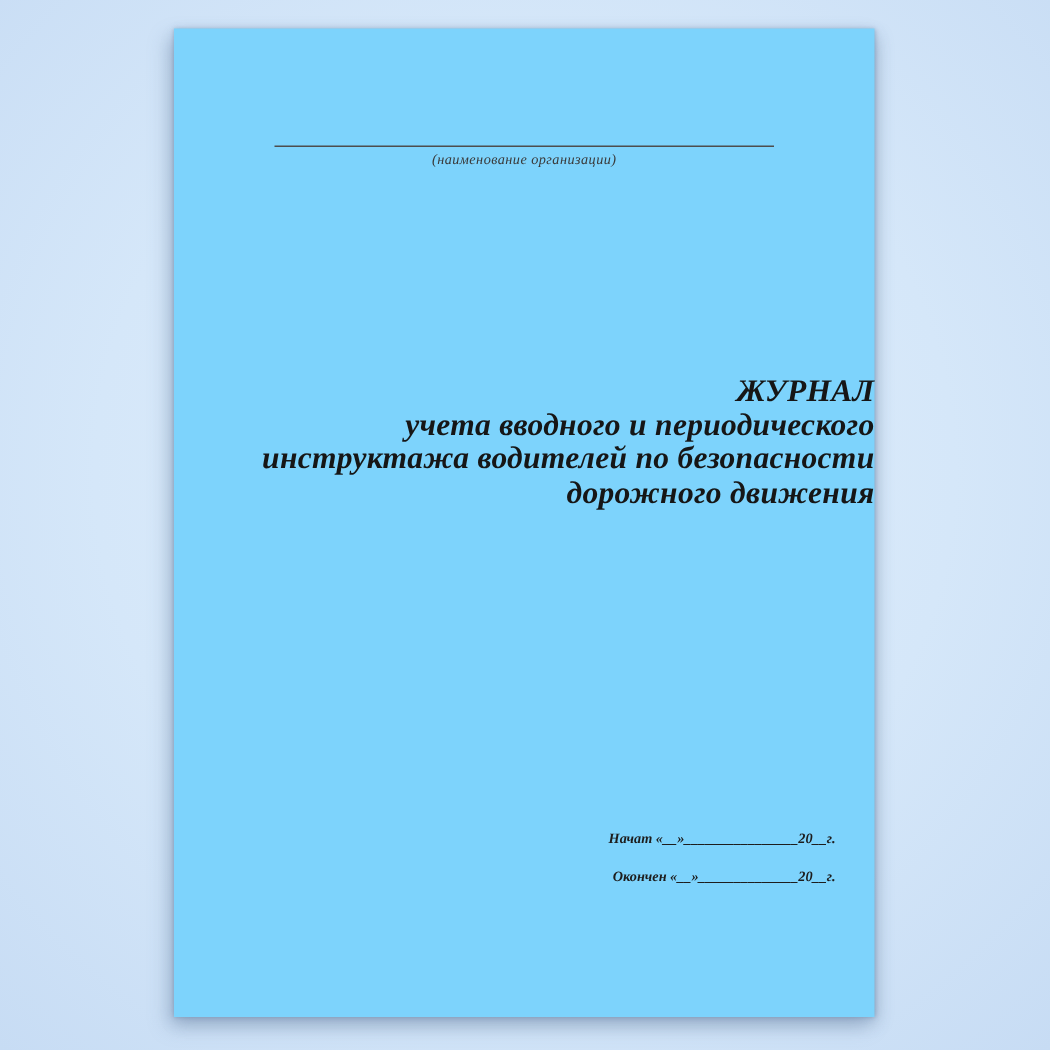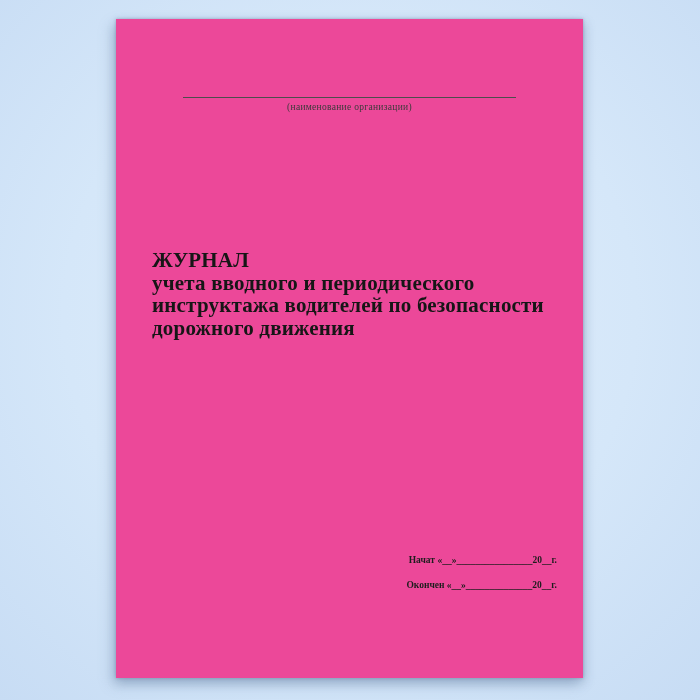--- a/index.html
+++ b/index.html
@@ -13,22 +13,23 @@
   body {
     background: radial-gradient(circle at 50% 45%, #e0eefc 0%, #d5e7f9 55%, #c7dcf4 100%);
     position: relative;
   }
   .page {
     position: absolute;
     left: 116px;
     top: 19px;
     width: 467px;
     height: 659px;
-    background: #ec4899;
+    background: #7dd3fc;
     box-shadow: 0 0 3px rgba(100,125,160,0.55), -4px 6px 12px rgba(100,125,160,0.38), 2px 4px 10px rgba(100,125,160,0.30);
+    font-style: italic;
   }
   .org-line {
     position: absolute;
     left: 67px;
     top: 78px;
     width: 333px;
     height: 0;
     border-top: 1.2px solid #4d4d4d;
   }
   .org-caption {
@@ -39,21 +40,21 @@
     text-align: center;
     font-size: 9.5px;
     letter-spacing: 0.3px;
     color: #3a3a3a;
   }
   .title {
     position: absolute;
     left: 0;
     right: 0;
     top: 230px;
-    text-align: left;
+    text-align: right;
     font-size: 21px;
     line-height: 22.5px;
     font-weight: 700;
     color: #161616;
     white-space: pre-line;
     letter-spacing: 0.2px;
     padding-left: 36px;
   }
   .dates {
     position: absolute;

